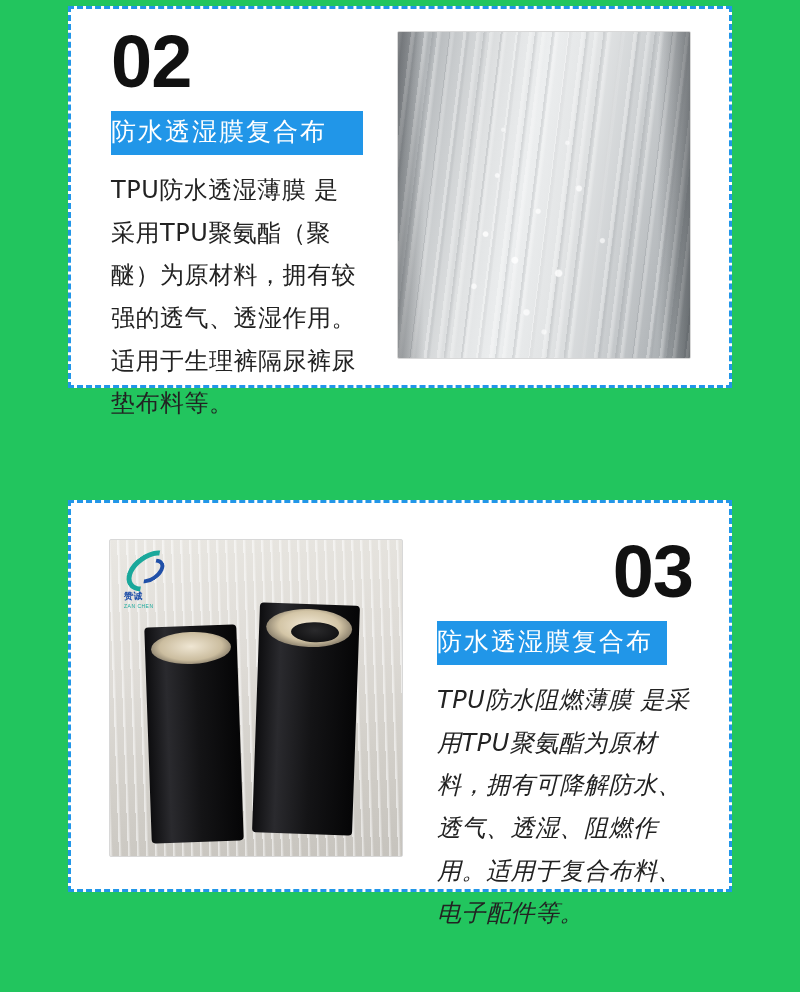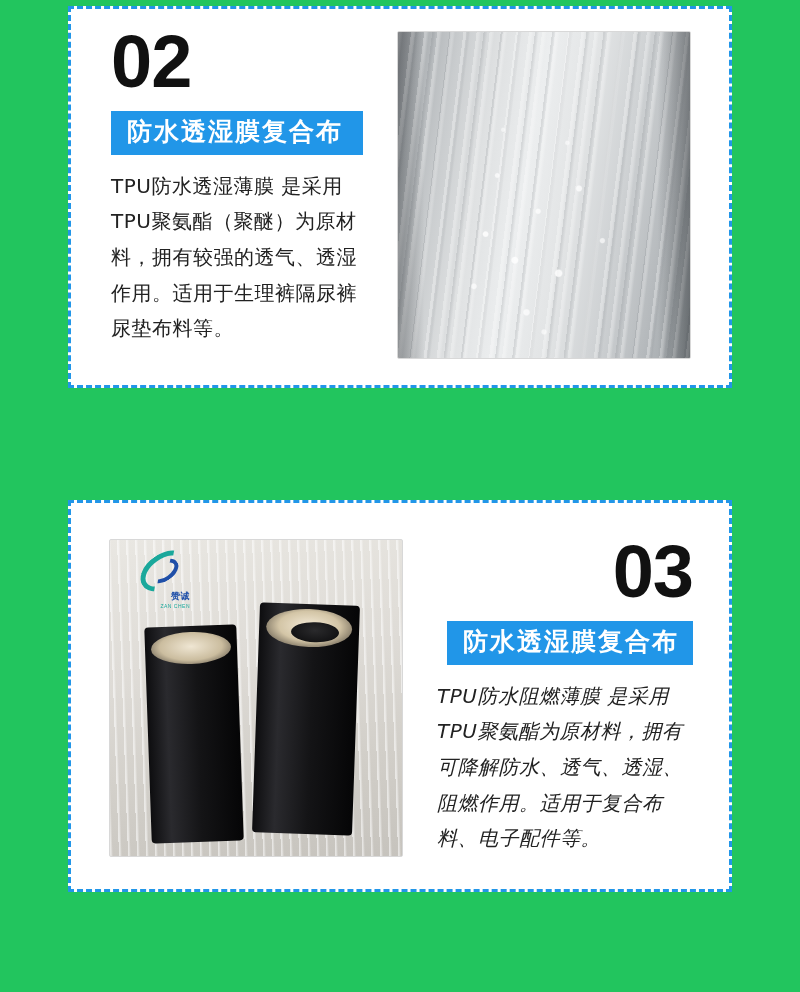--- a/index.html
+++ b/index.html
@@ -60,21 +60,21 @@
   }
 
   .text-col-left {
     padding: 18px 18px 10px 40px;
     width: 310px;
   }
 
   .text-col-right {
     padding: 34px 36px 10px 18px;
     width: 310px;
-    align-items: flex-end;
+    align-items: flex-start;
     text-align: left;
   }
 
   .img-col {
     flex: 1;
     display: flex;
     align-items: flex-start;
     justify-content: center;
     box-sizing: border-box;
   }
@@ -102,33 +102,33 @@
   .big-number.right-align {
     text-align: right;
     width: 100%;
   }
 
   
   .title-bar {
     background: #2196e8;
     color: #ffffff;
     font-size: 25px;
-    font-weight: bold;
+    font-weight: normal;
     letter-spacing: 2px;
-    padding: 7px 14px 9px 16px;
+    padding: 7px 14px 9px 0;
     display: inline-block;
     margin-bottom: 14px;
     line-height: 1.1;
     white-space: nowrap;
   }
 
   
   .body-text {
     font-family: "DejaVu Sans", "Liberation Sans", sans-serif;
-    font-size: 20px;
+    font-size: 24px;
     line-height: 1.78;
     color: #222222;
     letter-spacing: 0.5px;
     margin: 0;
     max-width: 268px;
   }
 
   .text-col-right .body-text {
     text-align: left;
     font-style: italic;
@@ -272,21 +272,21 @@
 
   
   .watermark {
     position: absolute;
     left: 14px;
     top: 12px;
     width: 66px;
     height: 58px;
     display: flex;
     flex-direction: column;
-    align-items: flex-end;
+    align-items: flex-start;
     justify-content: center;
   }
 
   .watermark .mark {
     width: 52px;
     height: 34px;
     position: relative;
   }
 
   .watermark .mark .arc {

